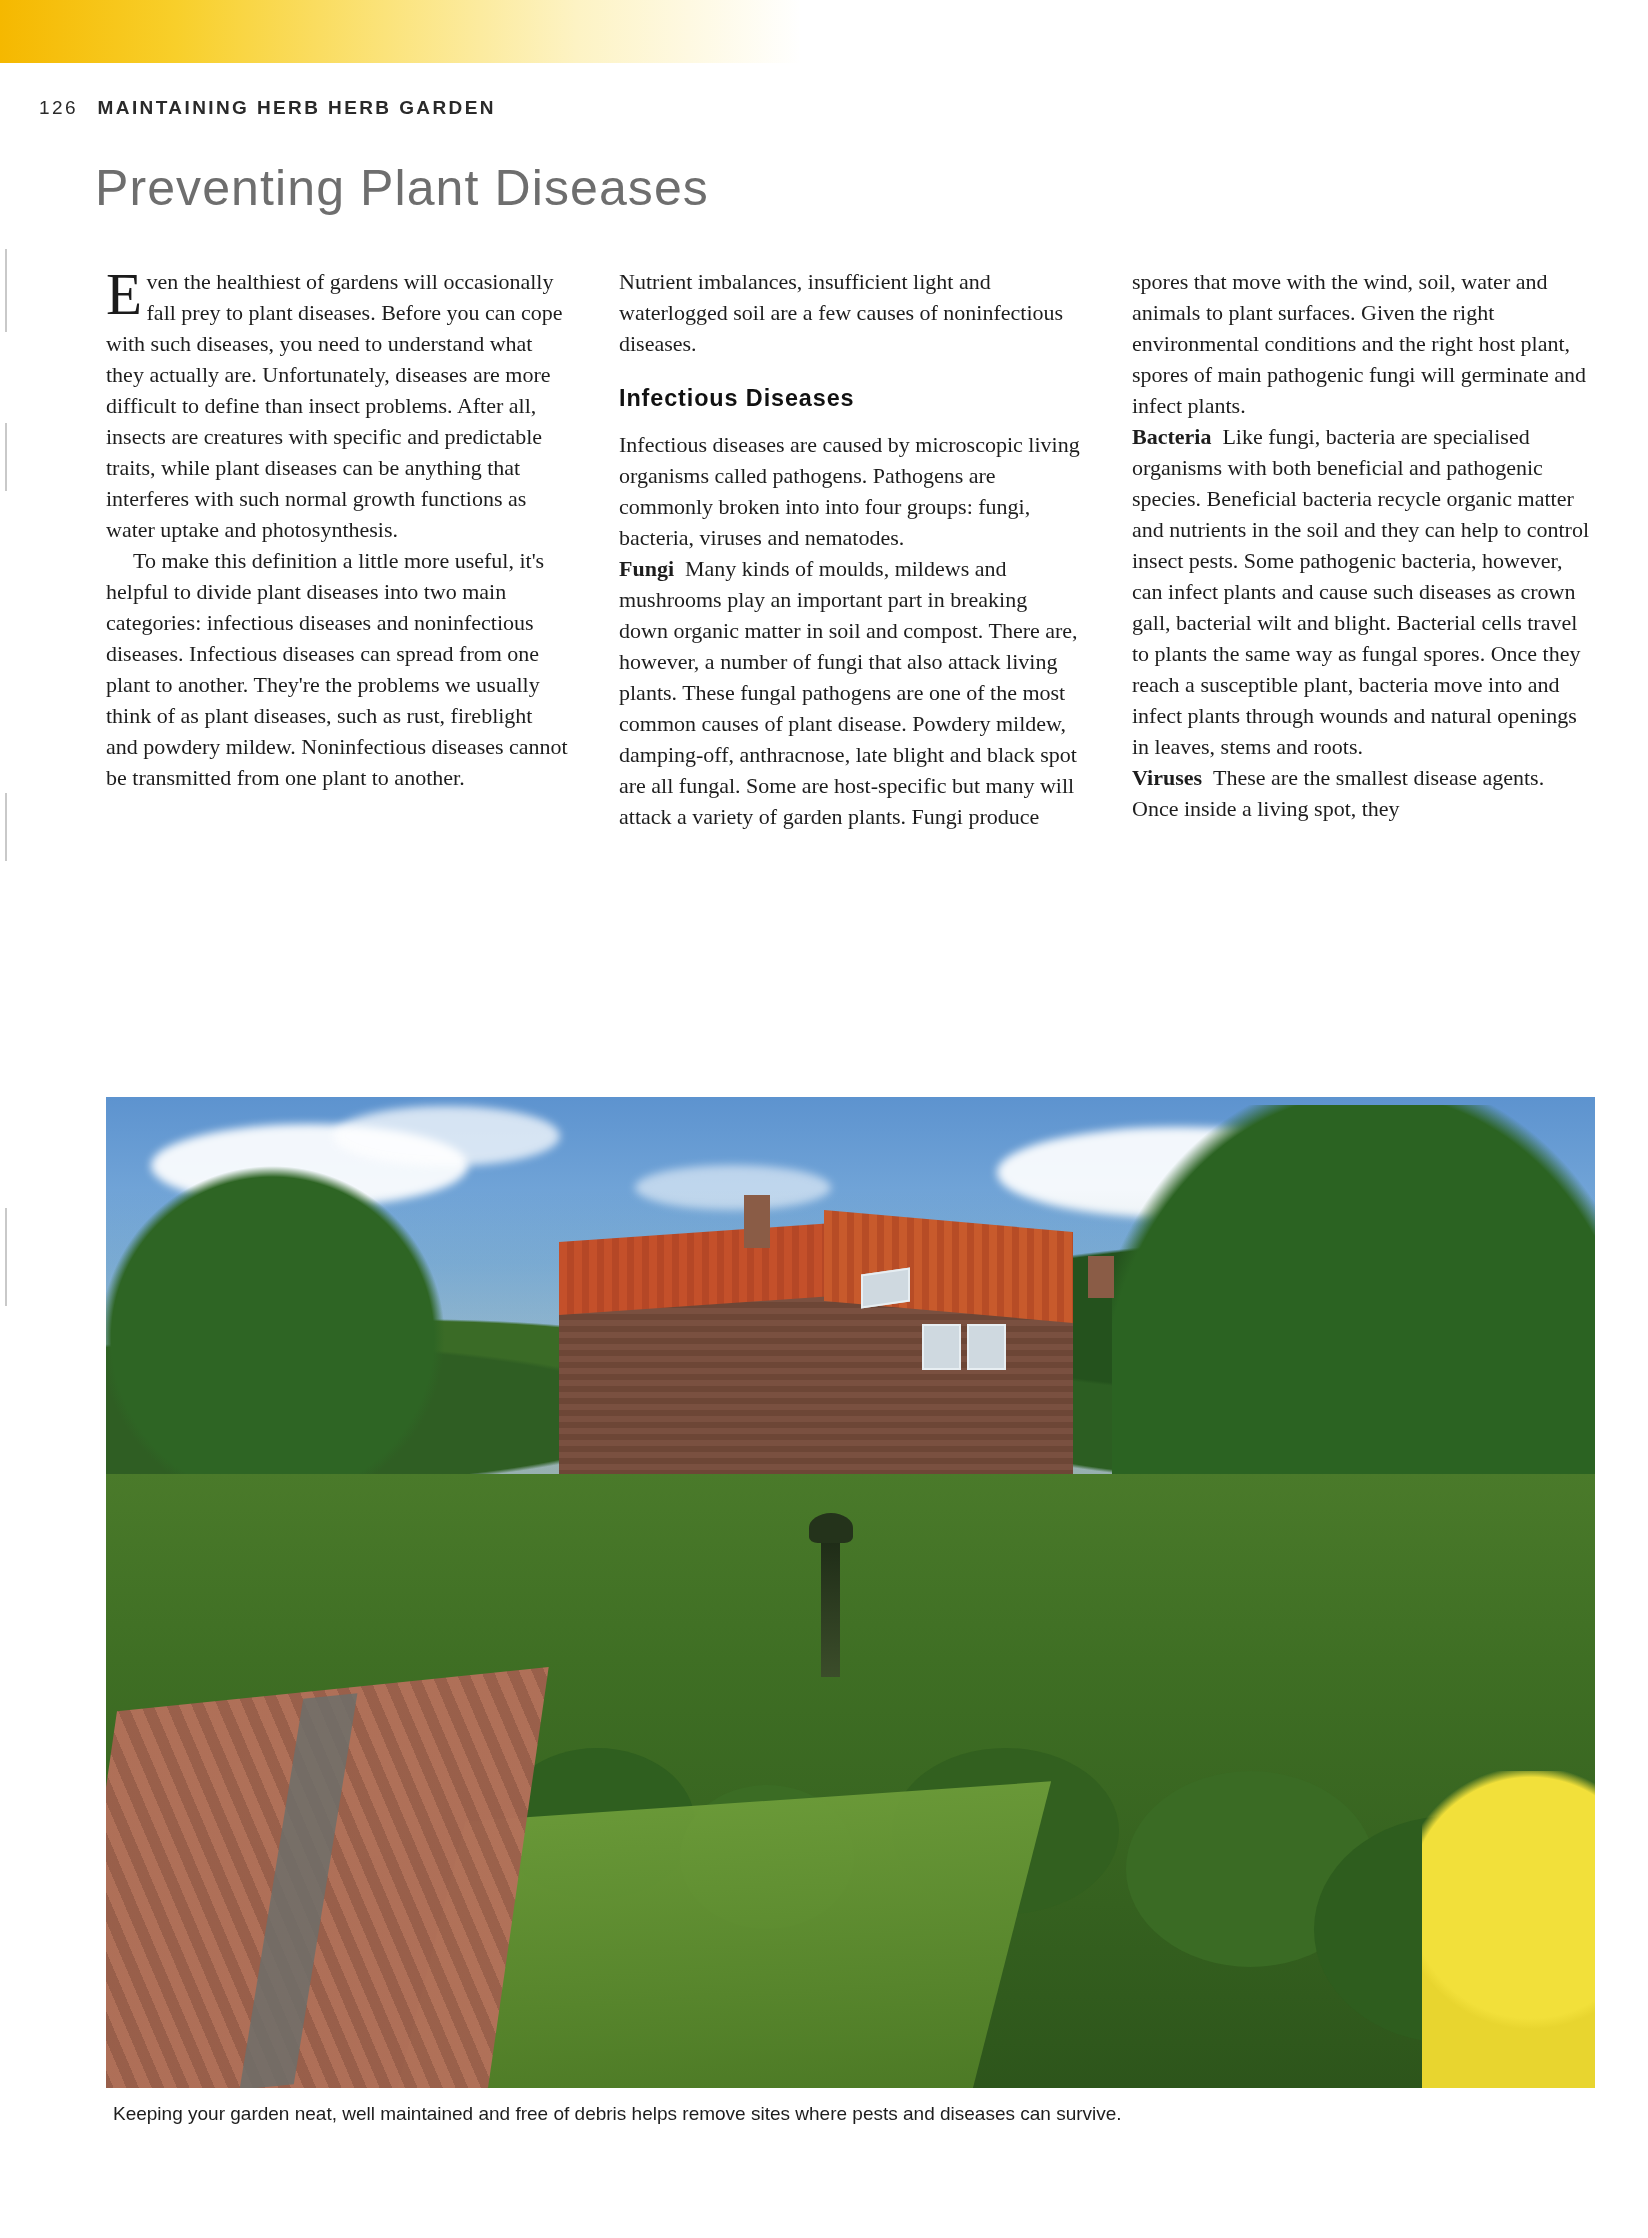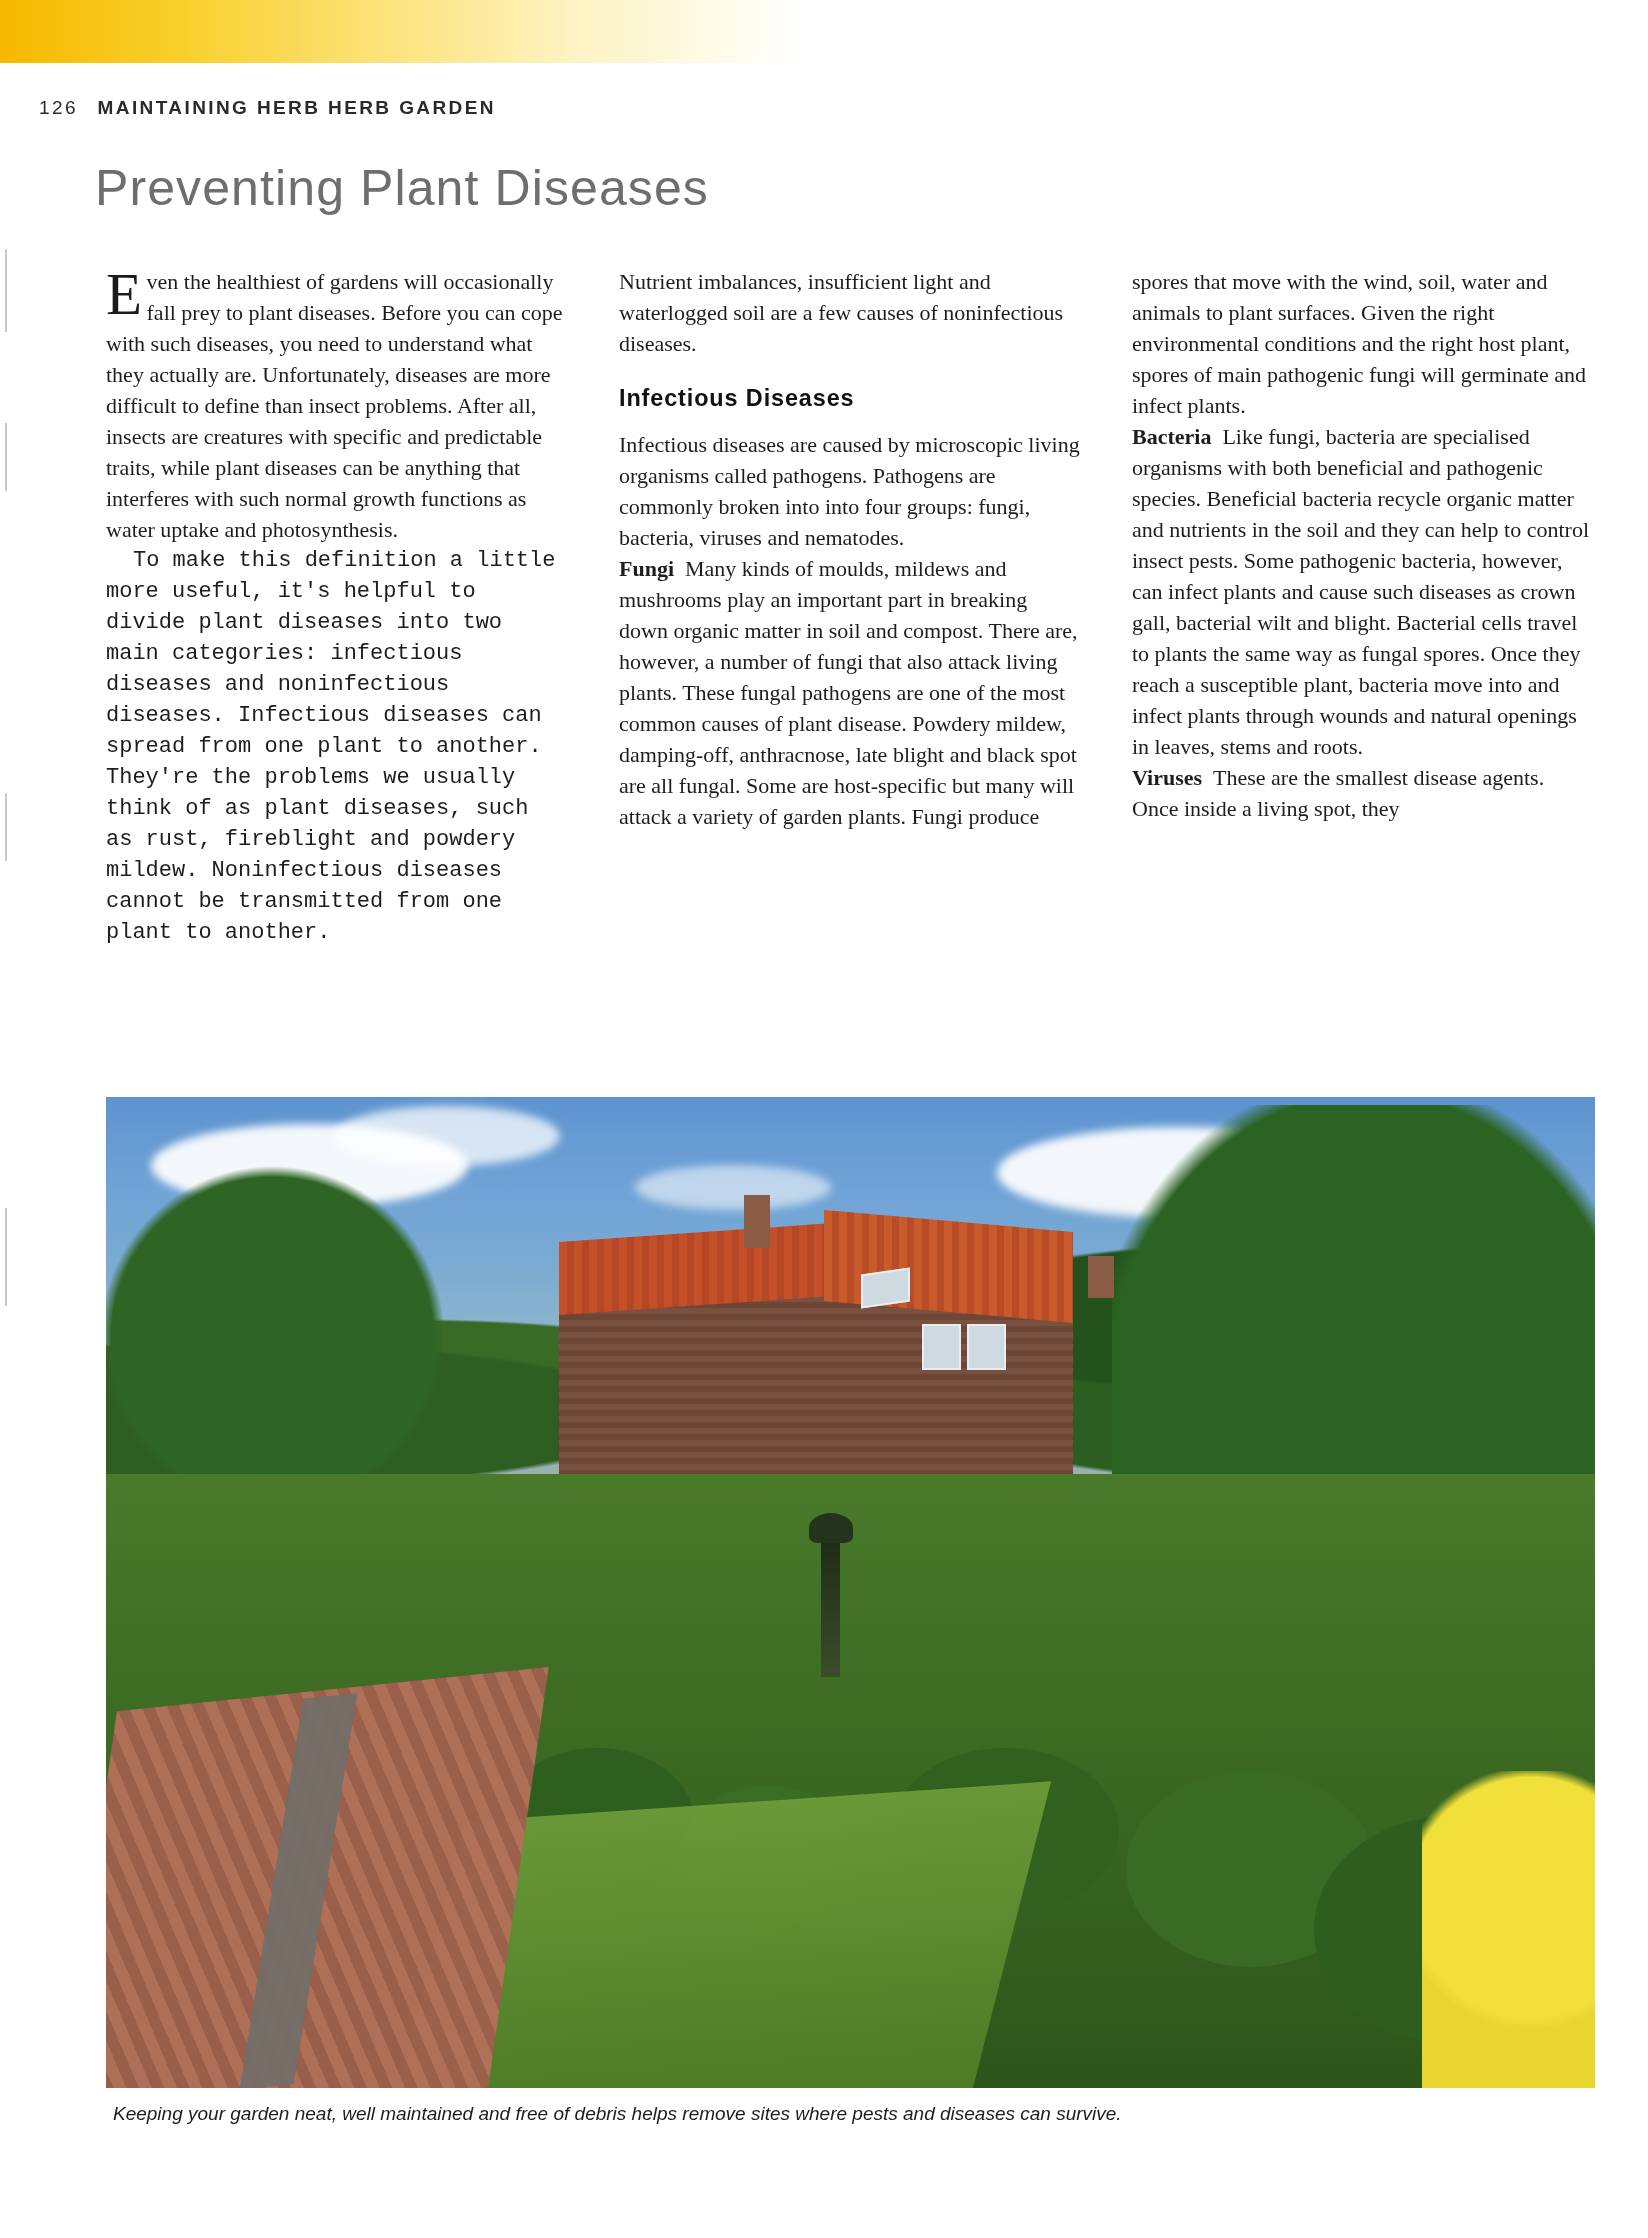--- a/index.html
+++ b/index.html
@@ -77,21 +77,20 @@
   }
   .col p {
     margin: 0;
     font-size: 22px;
     line-height: 31px;
     text-align: left;
     color: #1d1d1d;
   }
   .col p.indent {
     text-indent: 27px;
-    font-family: Liberation Mono, monospace;
   }
   .subhead {
     font-family: "Liberation Sans", sans-serif;
     font-weight: bold;
     font-size: 23.4px;
     letter-spacing: 0.9px;
     color: #111;
     margin: 26px 0 17px 0;
   }
   .runin {
@@ -215,21 +214,20 @@
 
   
   .caption {
     position: absolute;
     left: 113px;
     top: 2103px;
     width: 1435px;
     font-family: "Liberation Sans", sans-serif;
     font-size: 19px;
     color: #1d1d1d;
-    font-style: italic;
   }
 </style>
 </head>
 <body>
 
 <div class="top-bar"></div>
 
 <div class="edge-mark" style="top:249px;height:83px;"></div>
 <div class="edge-mark" style="top:423px;height:68px;"></div>
 <div class="edge-mark" style="top:793px;height:68px;"></div>

